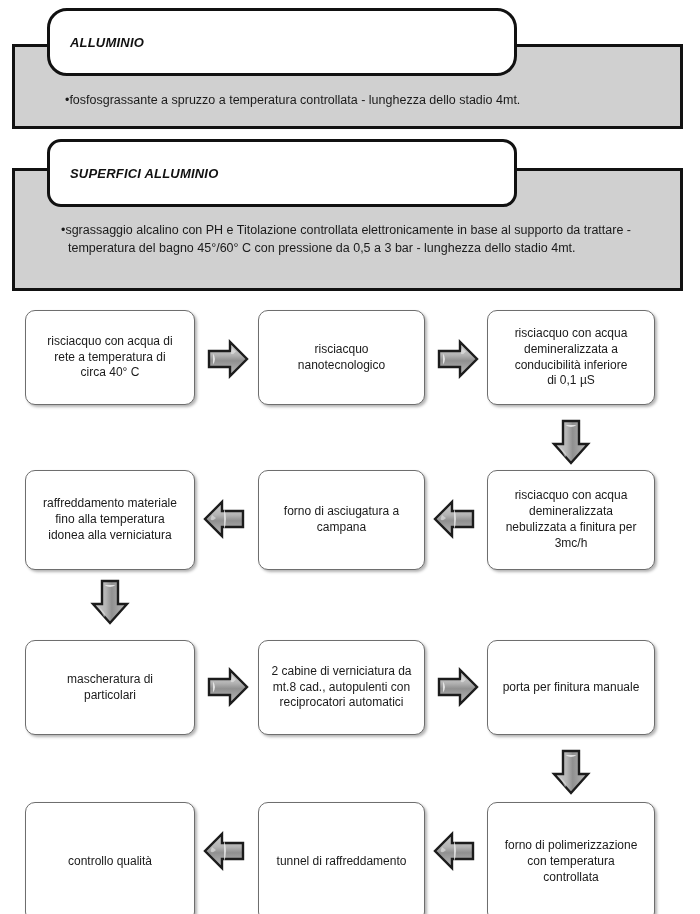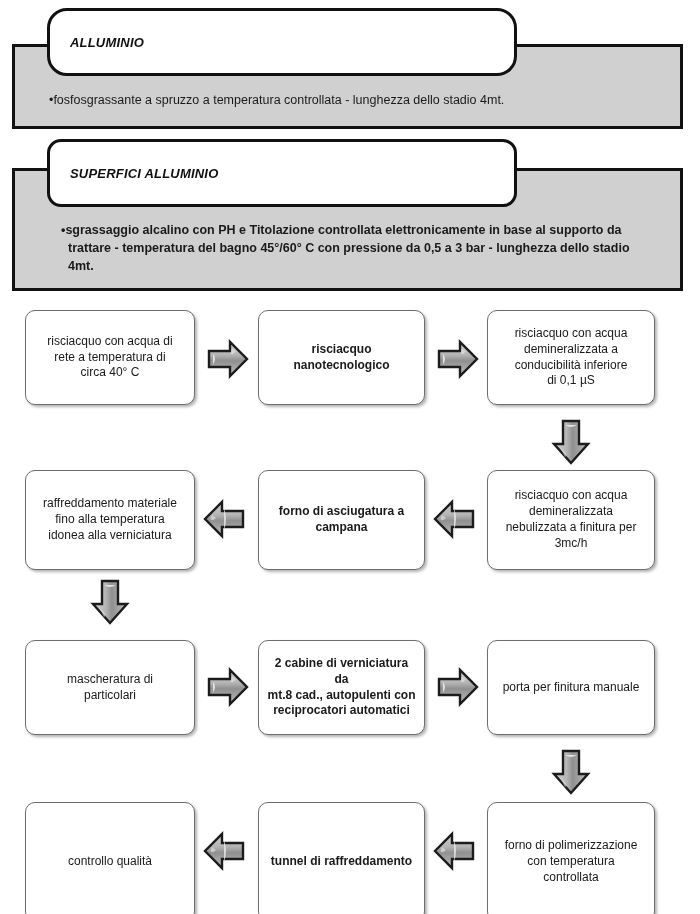--- a/index.html
+++ b/index.html
@@ -53,26 +53,26 @@
   }
   .banner-body .bullet-line {
     display: block;
     text-indent: -7px;
     padding-left: 7px;
   }
 
   
   #banner1-gray { top: 44px; height: 85px; }
   #banner1-title { top: 8px; height: 68px; border-radius: 20px; }
-  #banner1-body  { left: 49px; top: 92px; width: 580px; }
+  #banner1-body  { left: 65px; top: 92px; width: 580px; }
 
   
   #banner2-gray { top: 168px; height: 123px; }
   #banner2-title { top: 139px; height: 68px; }
-  #banner2-body  { left: 61px; top: 222px; width: 575px; font-weight: bold; }
+  #banner2-body  { left: 61px; top: 222px; width: 575px; }
 
   
   .flow-box {
     position: absolute;
     box-sizing: border-box;
     background: #ffffff;
     border: 1px solid #6e6e6e;
     border-radius: 10px;
     box-shadow: 2px 2px 3px rgba(0,0,0,0.30);
     display: flex;
@@ -81,21 +81,21 @@
     text-align: center;
     font-size: 12px;
     line-height: 1.32;
     color: #1a1a1a;
     padding: 4px 8px;
   }
   .flow-box span { display: block; }
 
   
   .col1 { left: 25px;  width: 170px; }
-  .col2 { left: 258px; width: 167px; font-weight: bold; }
+  .col2 { left: 258px; width: 167px; }
   .col3 { left: 487px; width: 168px; }
 
   
   .row1 { top: 310px; height: 95px; }
   .row2 { top: 470px; height: 100px; }
   .row3 { top: 640px; height: 95px; }
   .row4 { top: 802px; height: 120px; }
 
   
   .arrow {

